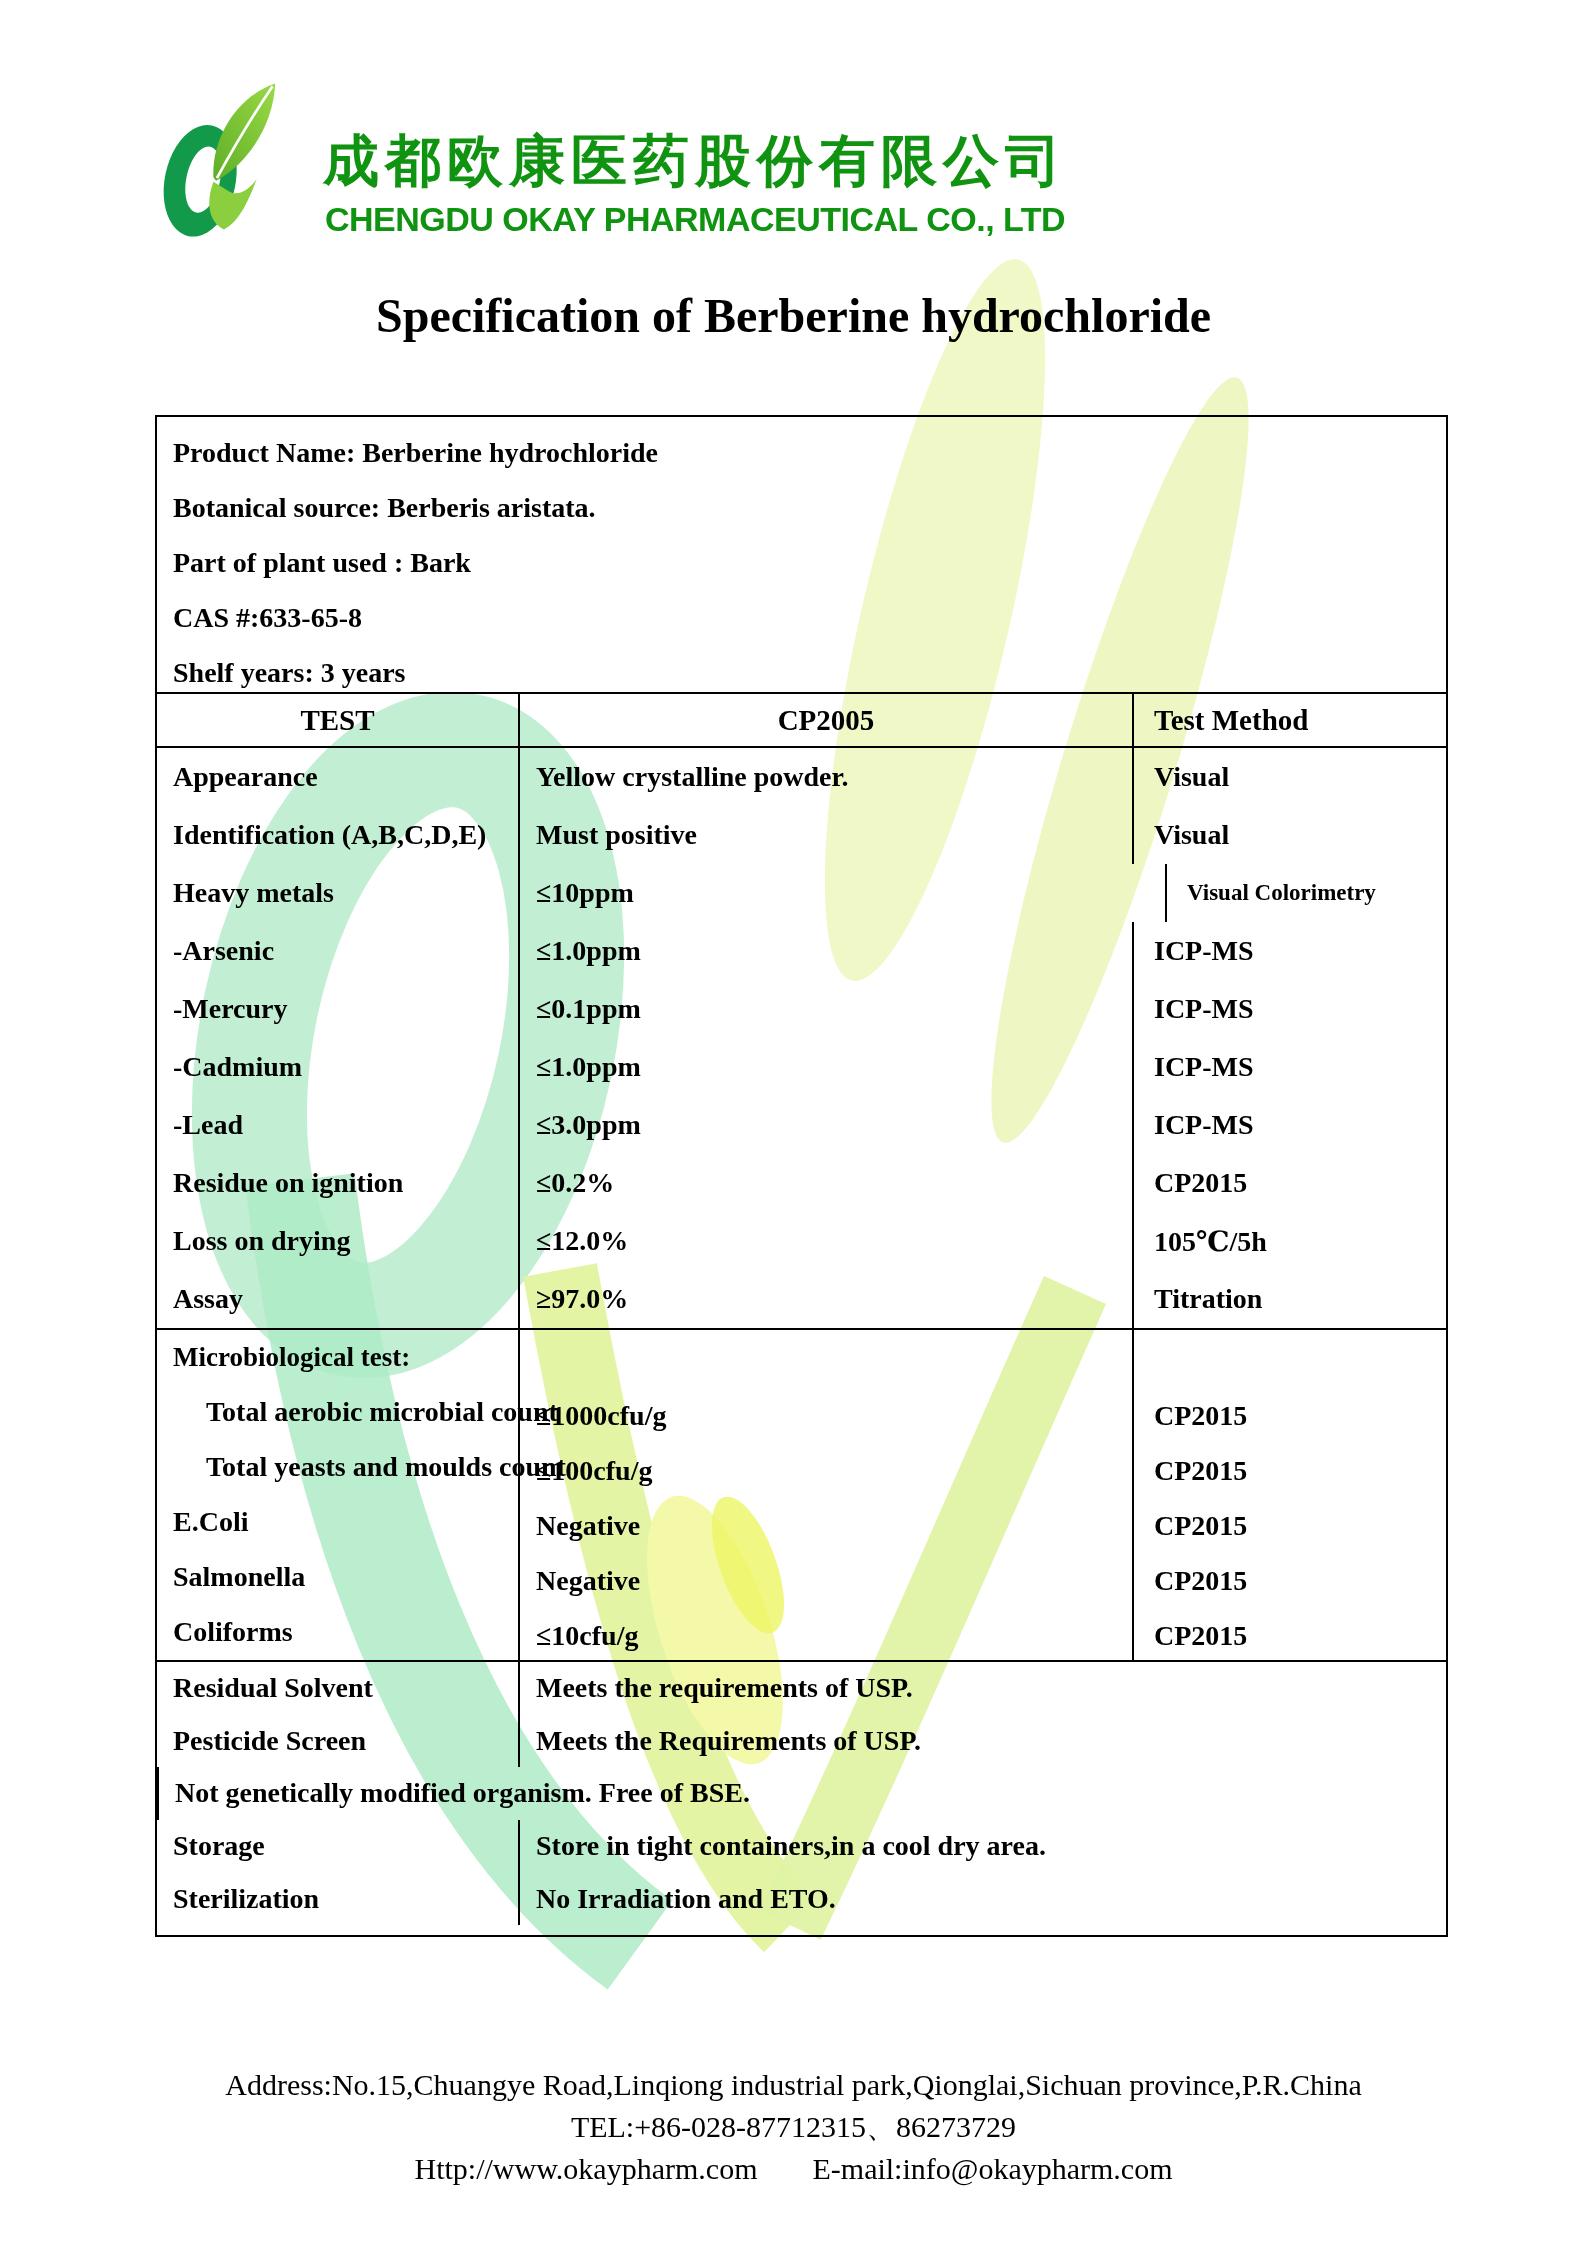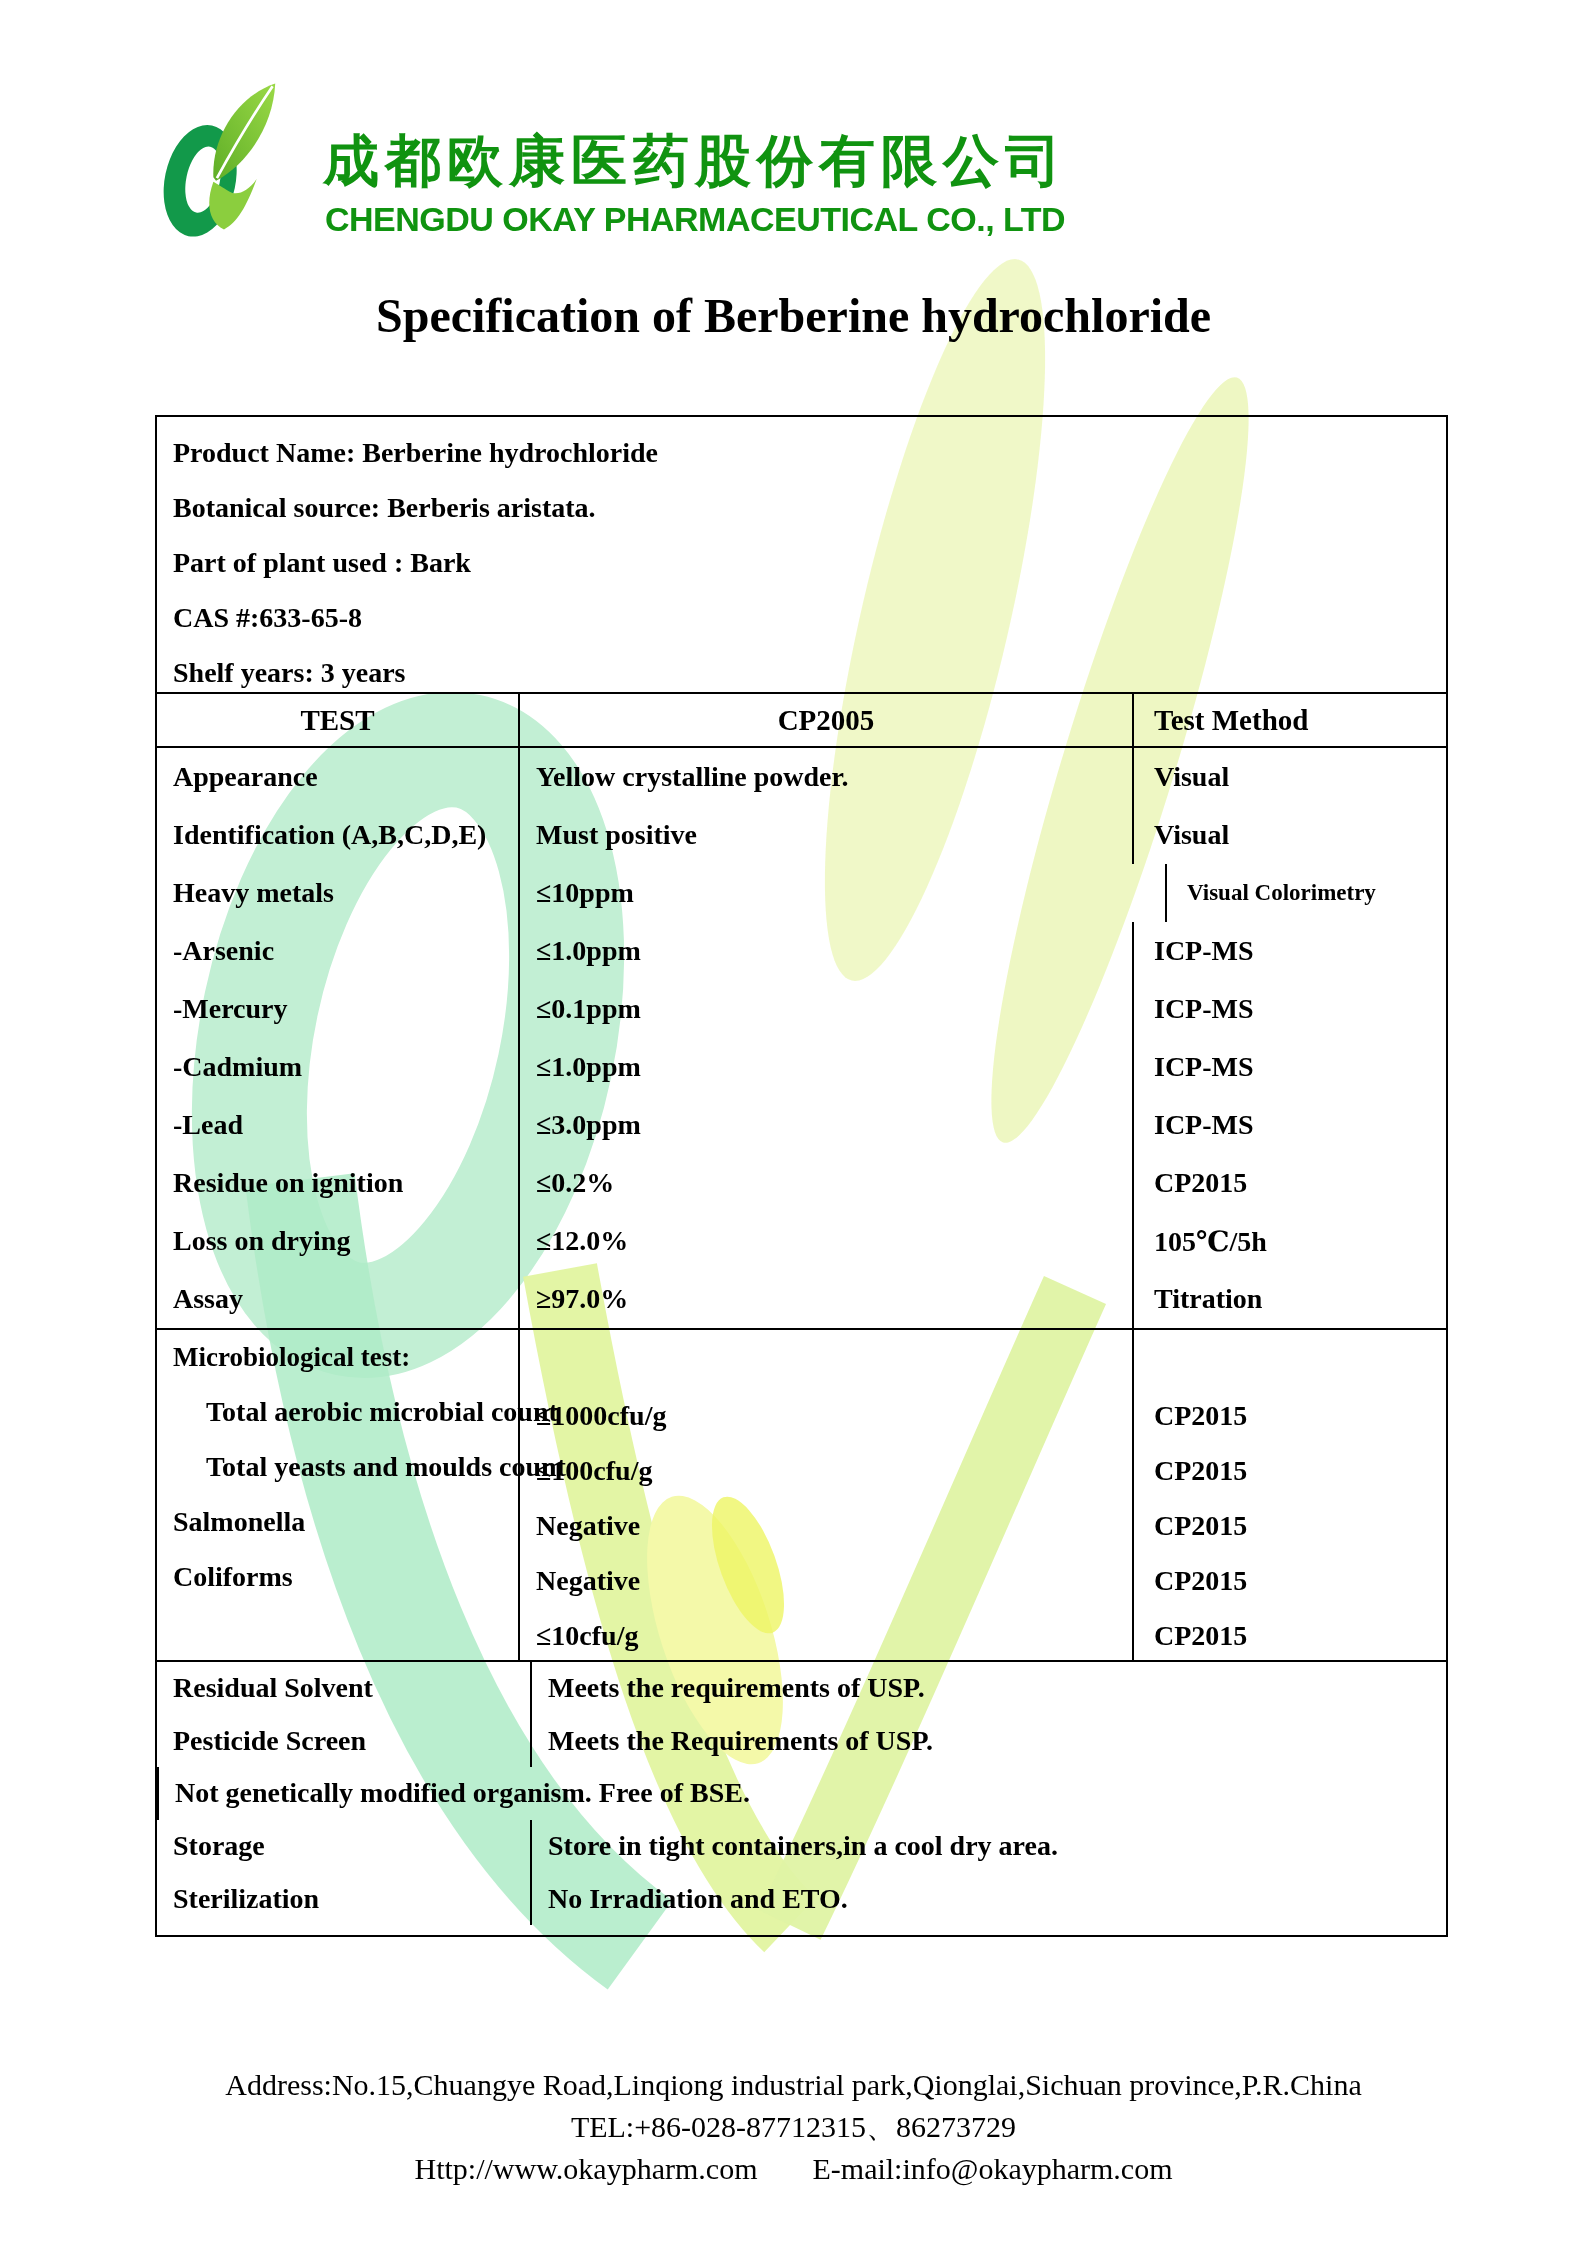--- a/index.html
+++ b/index.html
@@ -58,21 +58,21 @@
   
   .micro{border-top:2px solid #000;height:330px;display:flex;overflow:hidden;}
   .m-col1{width:361px;box-sizing:border-box;padding-left:16px;}
   .m-col2{width:614px;box-sizing:border-box;border-left:2px solid #000;padding-left:16px;padding-top:58px;}
   .m-col3{flex:1;box-sizing:border-box;border-left:2px solid #000;padding-left:20px;padding-top:58px;}
   .m-heading{height:54px;display:flex;align-items:center;font-size:27px;font-weight:bold;}
   .m-cell{height:55px;display:flex;align-items:center;font-size:28px;font-weight:bold;white-space:nowrap;}
 
   
   .general{border-top:2px solid #000;height:263px;display:flex;flex-direction:column;}
-  .g-row{display:flex;height:52.6px;font-size:28px;font-weight:bold;gap:12px;}
+  .g-row{display:flex;height:52.6px;font-size:28px;font-weight:bold;}
   .g-c1{width:361px;box-sizing:border-box;padding-left:16px;display:flex;align-items:center;}
   .g-c2{flex:1;box-sizing:border-box;border-left:2px solid #000;padding-left:16px;display:flex;align-items:center;white-space:nowrap;}
 
   
   .footer{
     position:absolute;left:0;top:2064px;width:100%;
     text-align:center;font-size:30px;line-height:42px;
   }
   .footer-contact{display:flex;justify-content:center;gap:55px;}
 </style>
@@ -202,20 +202,21 @@
           <div class="c2">≥97.0%</div>
           <div class="c3">Titration</div>
         </div>
       </div>
 
       <div class="micro">
         <div class="m-col1">
           <div class="m-heading">Microbiological test:</div>
           <div class="m-cell small">Total aerobic microbial count</div>
           <div class="m-cell small">Total yeasts and moulds count</div>
+          <div class="m-cell">E.Coli</div>
           <div class="m-cell">Salmonella</div>
           <div class="m-cell">Coliforms</div>
         </div>
         <div class="m-col2">
           <div class="m-cell">≤1000cfu/g</div>
           <div class="m-cell">≤100cfu/g</div>
           <div class="m-cell">Negative</div>
           <div class="m-cell">Negative</div>
           <div class="m-cell">≤10cfu/g</div>
         </div>

